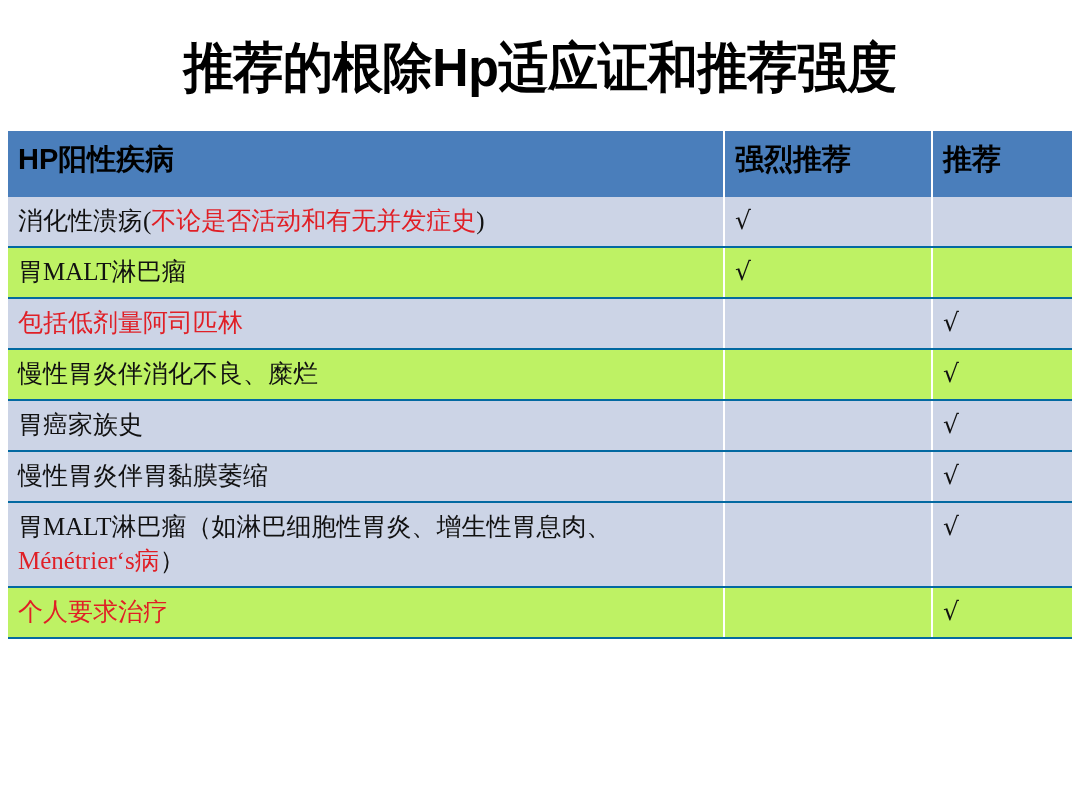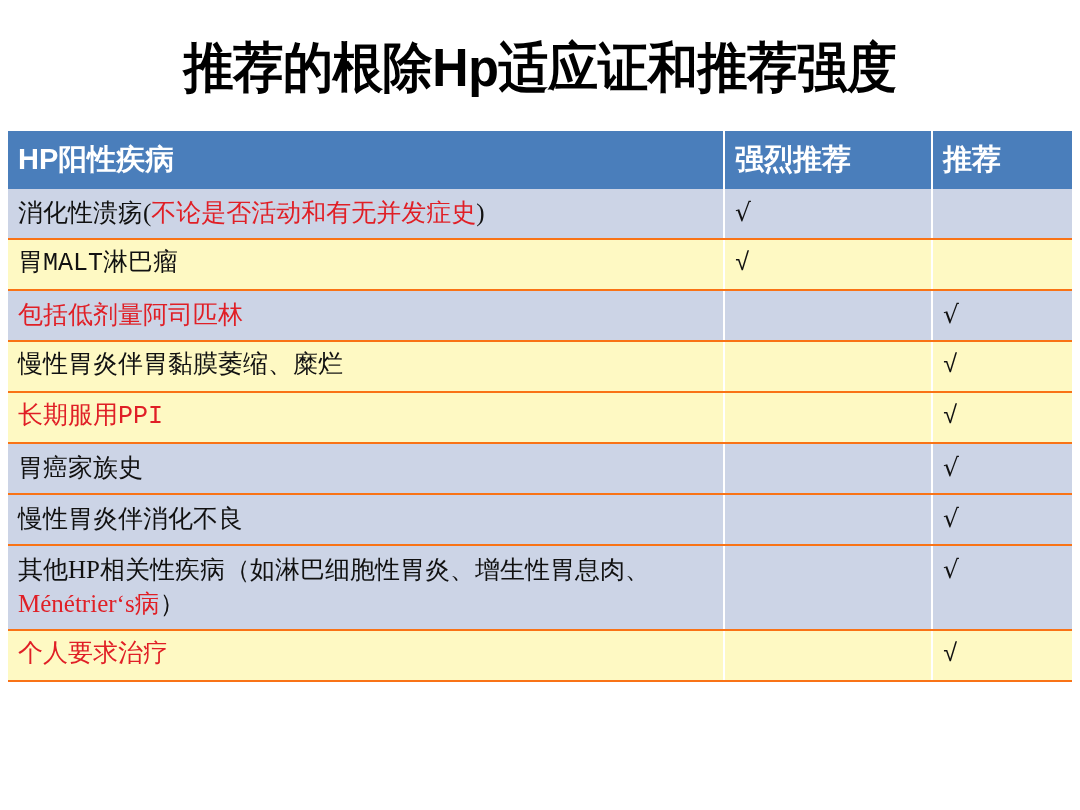--- a/index.html
+++ b/index.html
@@ -45,47 +45,47 @@
     width: 1064px;
     border-collapse: collapse;
     table-layout: fixed;
   }
   table.hp-table col.c-disease { width: 716px; }
   table.hp-table col.c-strong  { width: 208px; }
   table.hp-table col.c-rec     { width: 140px; }
 
   table.hp-table thead th {
     background: #4a7ebb;
-    color: #ffffff;
+    color: #000000;
     font-family: "Liberation Sans", "DejaVu Sans", sans-serif;
     font-weight: bold;
     font-size: 29px;
     line-height: 34px;
     text-align: left;
-    padding: 11px 0 13px 10px;
+    padding: 11px 0 21px 10px;
     border-right: 2px solid #ffffff;
     vertical-align: middle;
     white-space: nowrap;
   }
   table.hp-table thead th:last-child { border-right: none; margin-left: 33px; }
 
   table.hp-table tbody td {
     font-size: 25px;
     line-height: 34px;
     color: #111111;
     padding: 7px 0 8px 10px;
     border-right: 2px solid #ffffff;
-    border-bottom: 2px solid #f97316;
+    border-bottom: 2px solid #0369a1;
     vertical-align: top;
     text-align: left;
   }
   table.hp-table tbody td:last-child { border-right: none; }
 
   tbody tr.band-a td { background: #ccd4e6; }
-  tbody tr.band-b td { background: #fef9c3; font-family: Liberation Mono, monospace; }
+  tbody tr.band-b td { background: #bef264; }
 
   td.mark {
     font-family: "DejaVu Sans", "Liberation Sans", sans-serif;
     font-size: 24px;
     line-height: 34px;
     color: #111111;
     padding-left: 12px;
   }
   .red { color: #e01f26; }
   .blk { color: #111111; }
@@ -121,41 +121,36 @@
             <td><span class="blk">胃MALT淋巴瘤</span></td>
             <td class="mark">√</td>
             <td class="mark"></td>
           </tr>
           <tr class="band-a">
             <td><span class="red">包括低剂量阿司匹林</span></td>
             <td class="mark"></td>
             <td class="mark">√</td>
           </tr>
           <tr class="band-b">
-            <td><span class="blk">慢性胃炎伴胃黏膜萎缩、糜烂</span></td>
-            <td class="mark"></td>
-            <td class="mark">√</td>
-          </tr>
-          <tr class="band-b">
-            <td><span class="red">长期服用PPI</span></td>
+            <td><span class="blk">慢性胃炎伴消化不良、糜烂</span></td>
             <td class="mark"></td>
             <td class="mark">√</td>
           </tr>
           <tr class="band-a">
             <td><span class="blk">胃癌家族史</span></td>
             <td class="mark"></td>
             <td class="mark">√</td>
           </tr>
           <tr class="band-a">
-            <td><span class="blk">慢性胃炎伴消化不良</span></td>
+            <td><span class="blk">慢性胃炎伴胃黏膜萎缩</span></td>
             <td class="mark"></td>
             <td class="mark">√</td>
           </tr>
           <tr class="band-a">
-            <td><span class="blk">其他HP相关性疾病（如淋巴细胞性胃炎、增生性胃息肉、</span><span class="red">Ménétrier‘s病</span><span class="blk">）</span></td>
+            <td><span class="blk">胃MALT淋巴瘤（如淋巴细胞性胃炎、增生性胃息肉、</span><span class="red">Ménétrier‘s病</span><span class="blk">）</span></td>
             <td class="mark"></td>
             <td class="mark">√</td>
           </tr>
           <tr class="band-b">
             <td><span class="red">个人要求治疗</span></td>
             <td class="mark"></td>
             <td class="mark">√</td>
           </tr>
         </tbody>
     </table>

